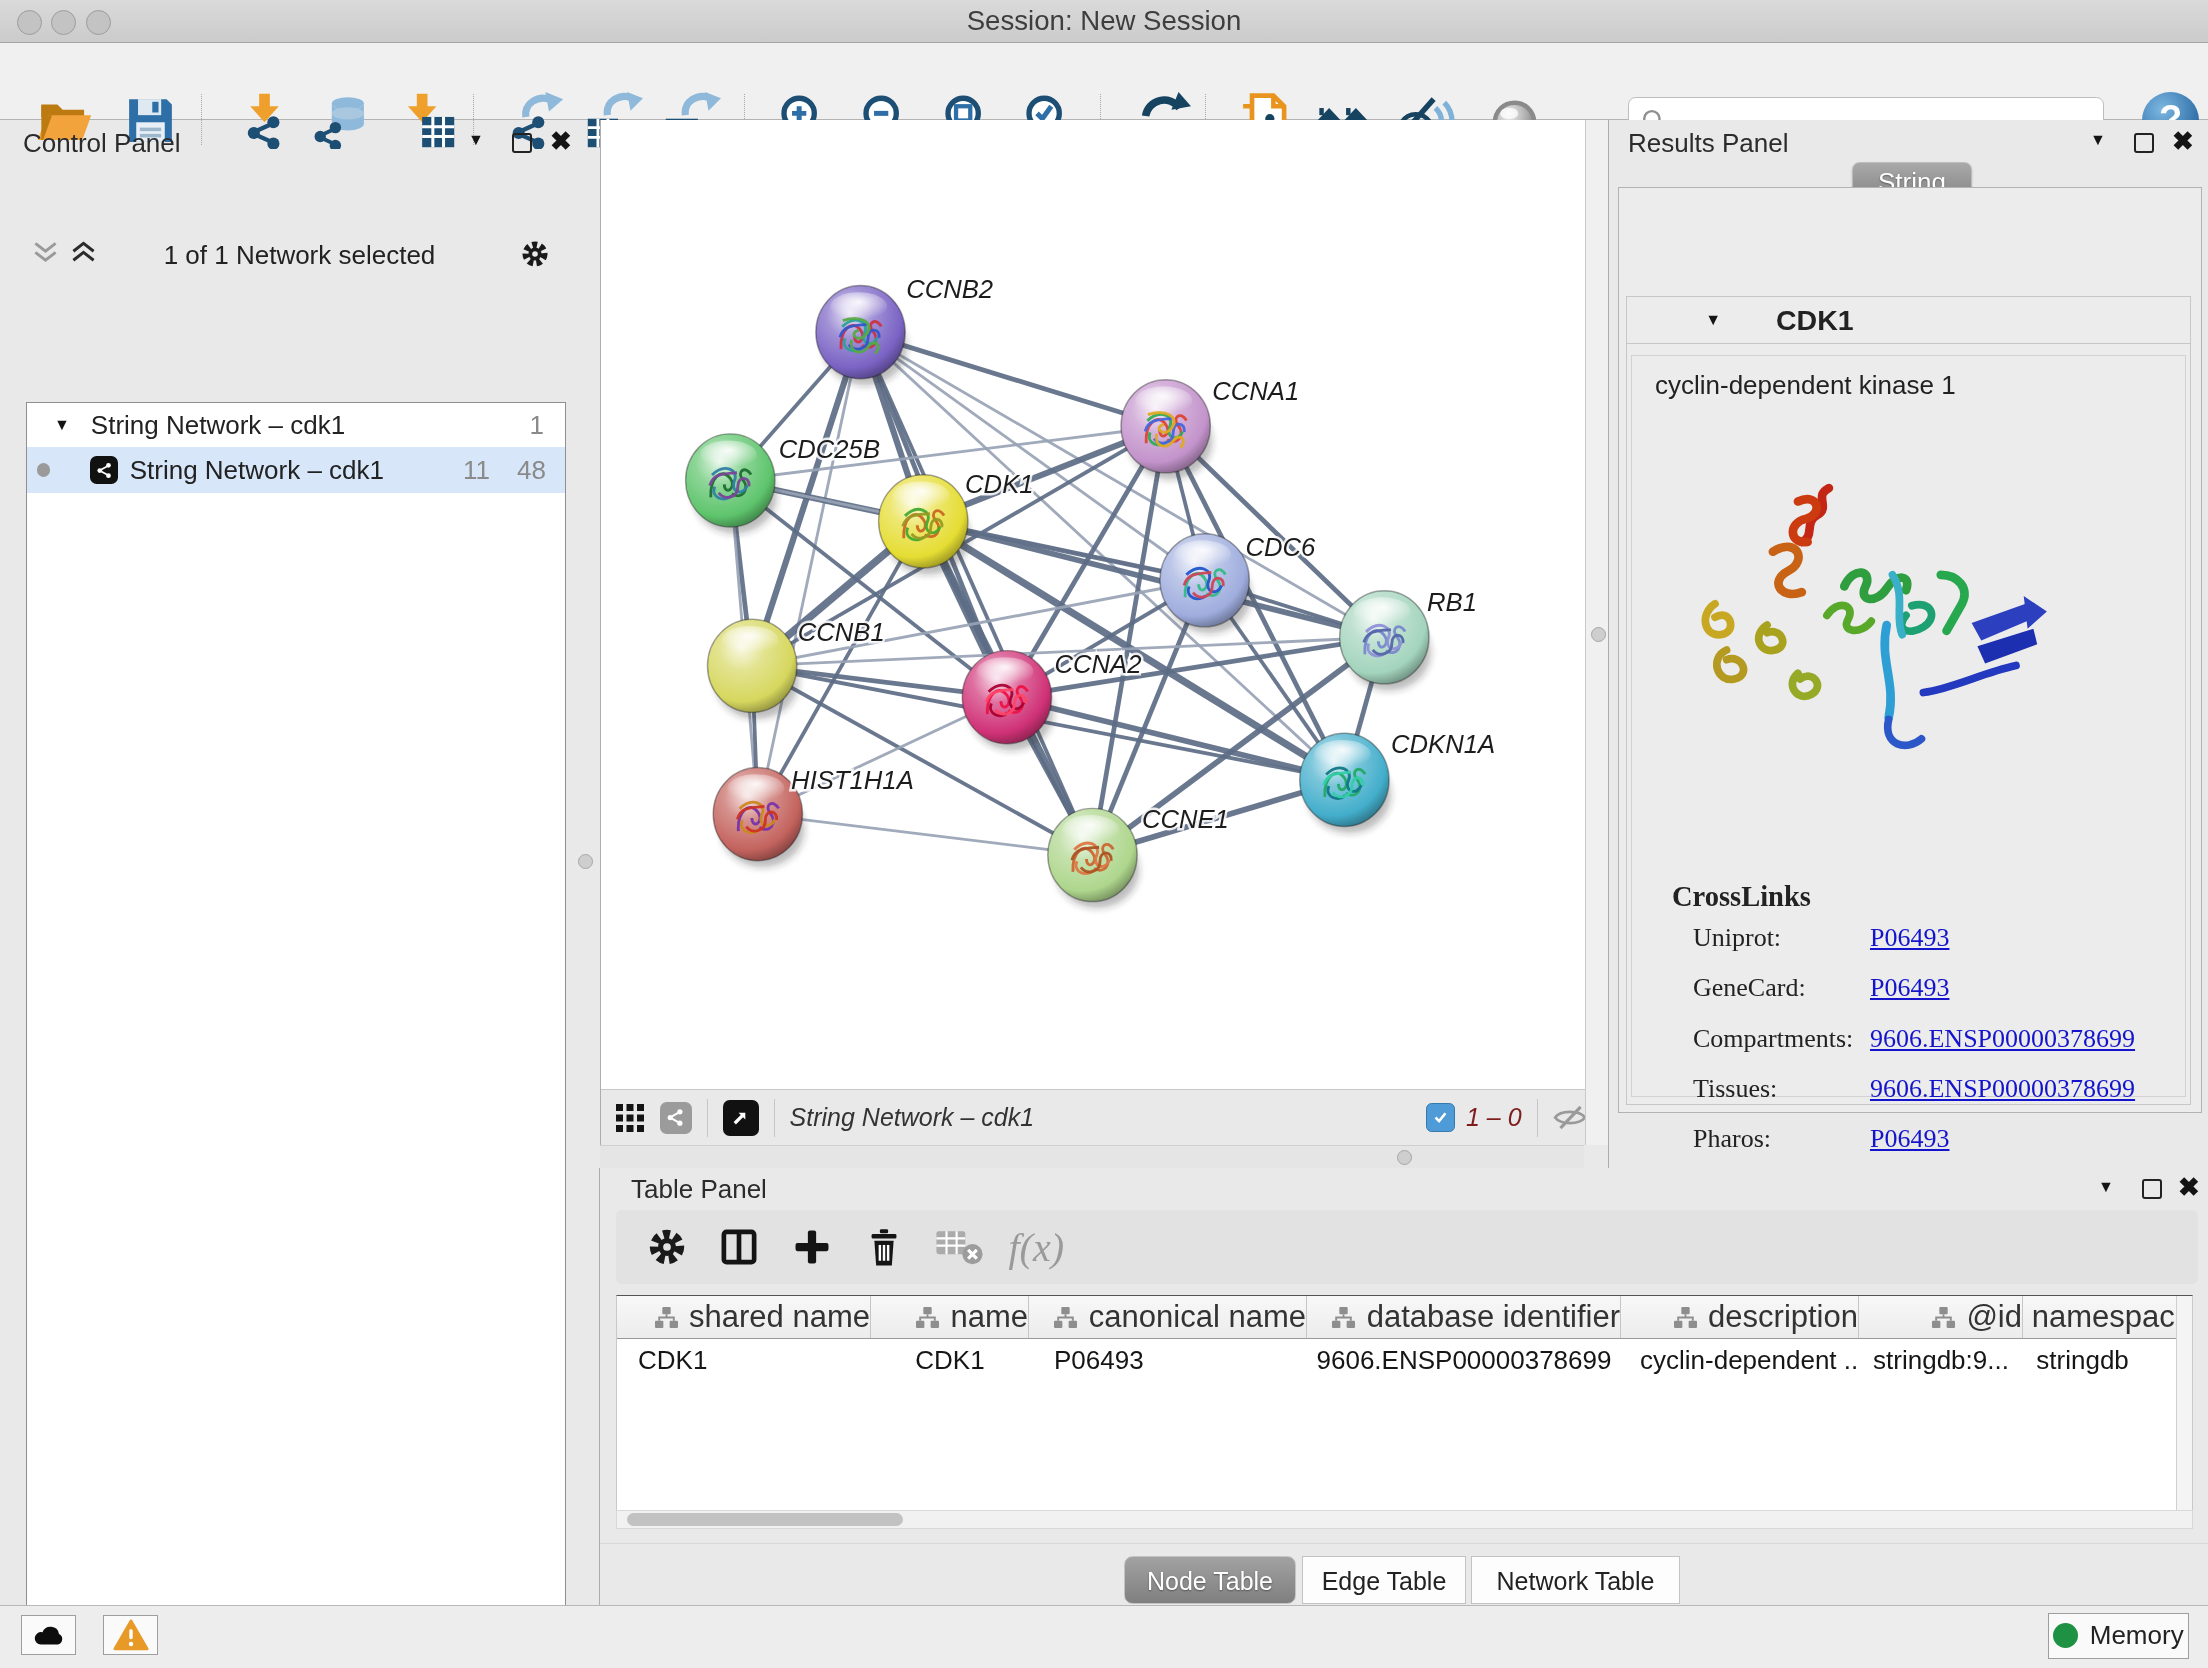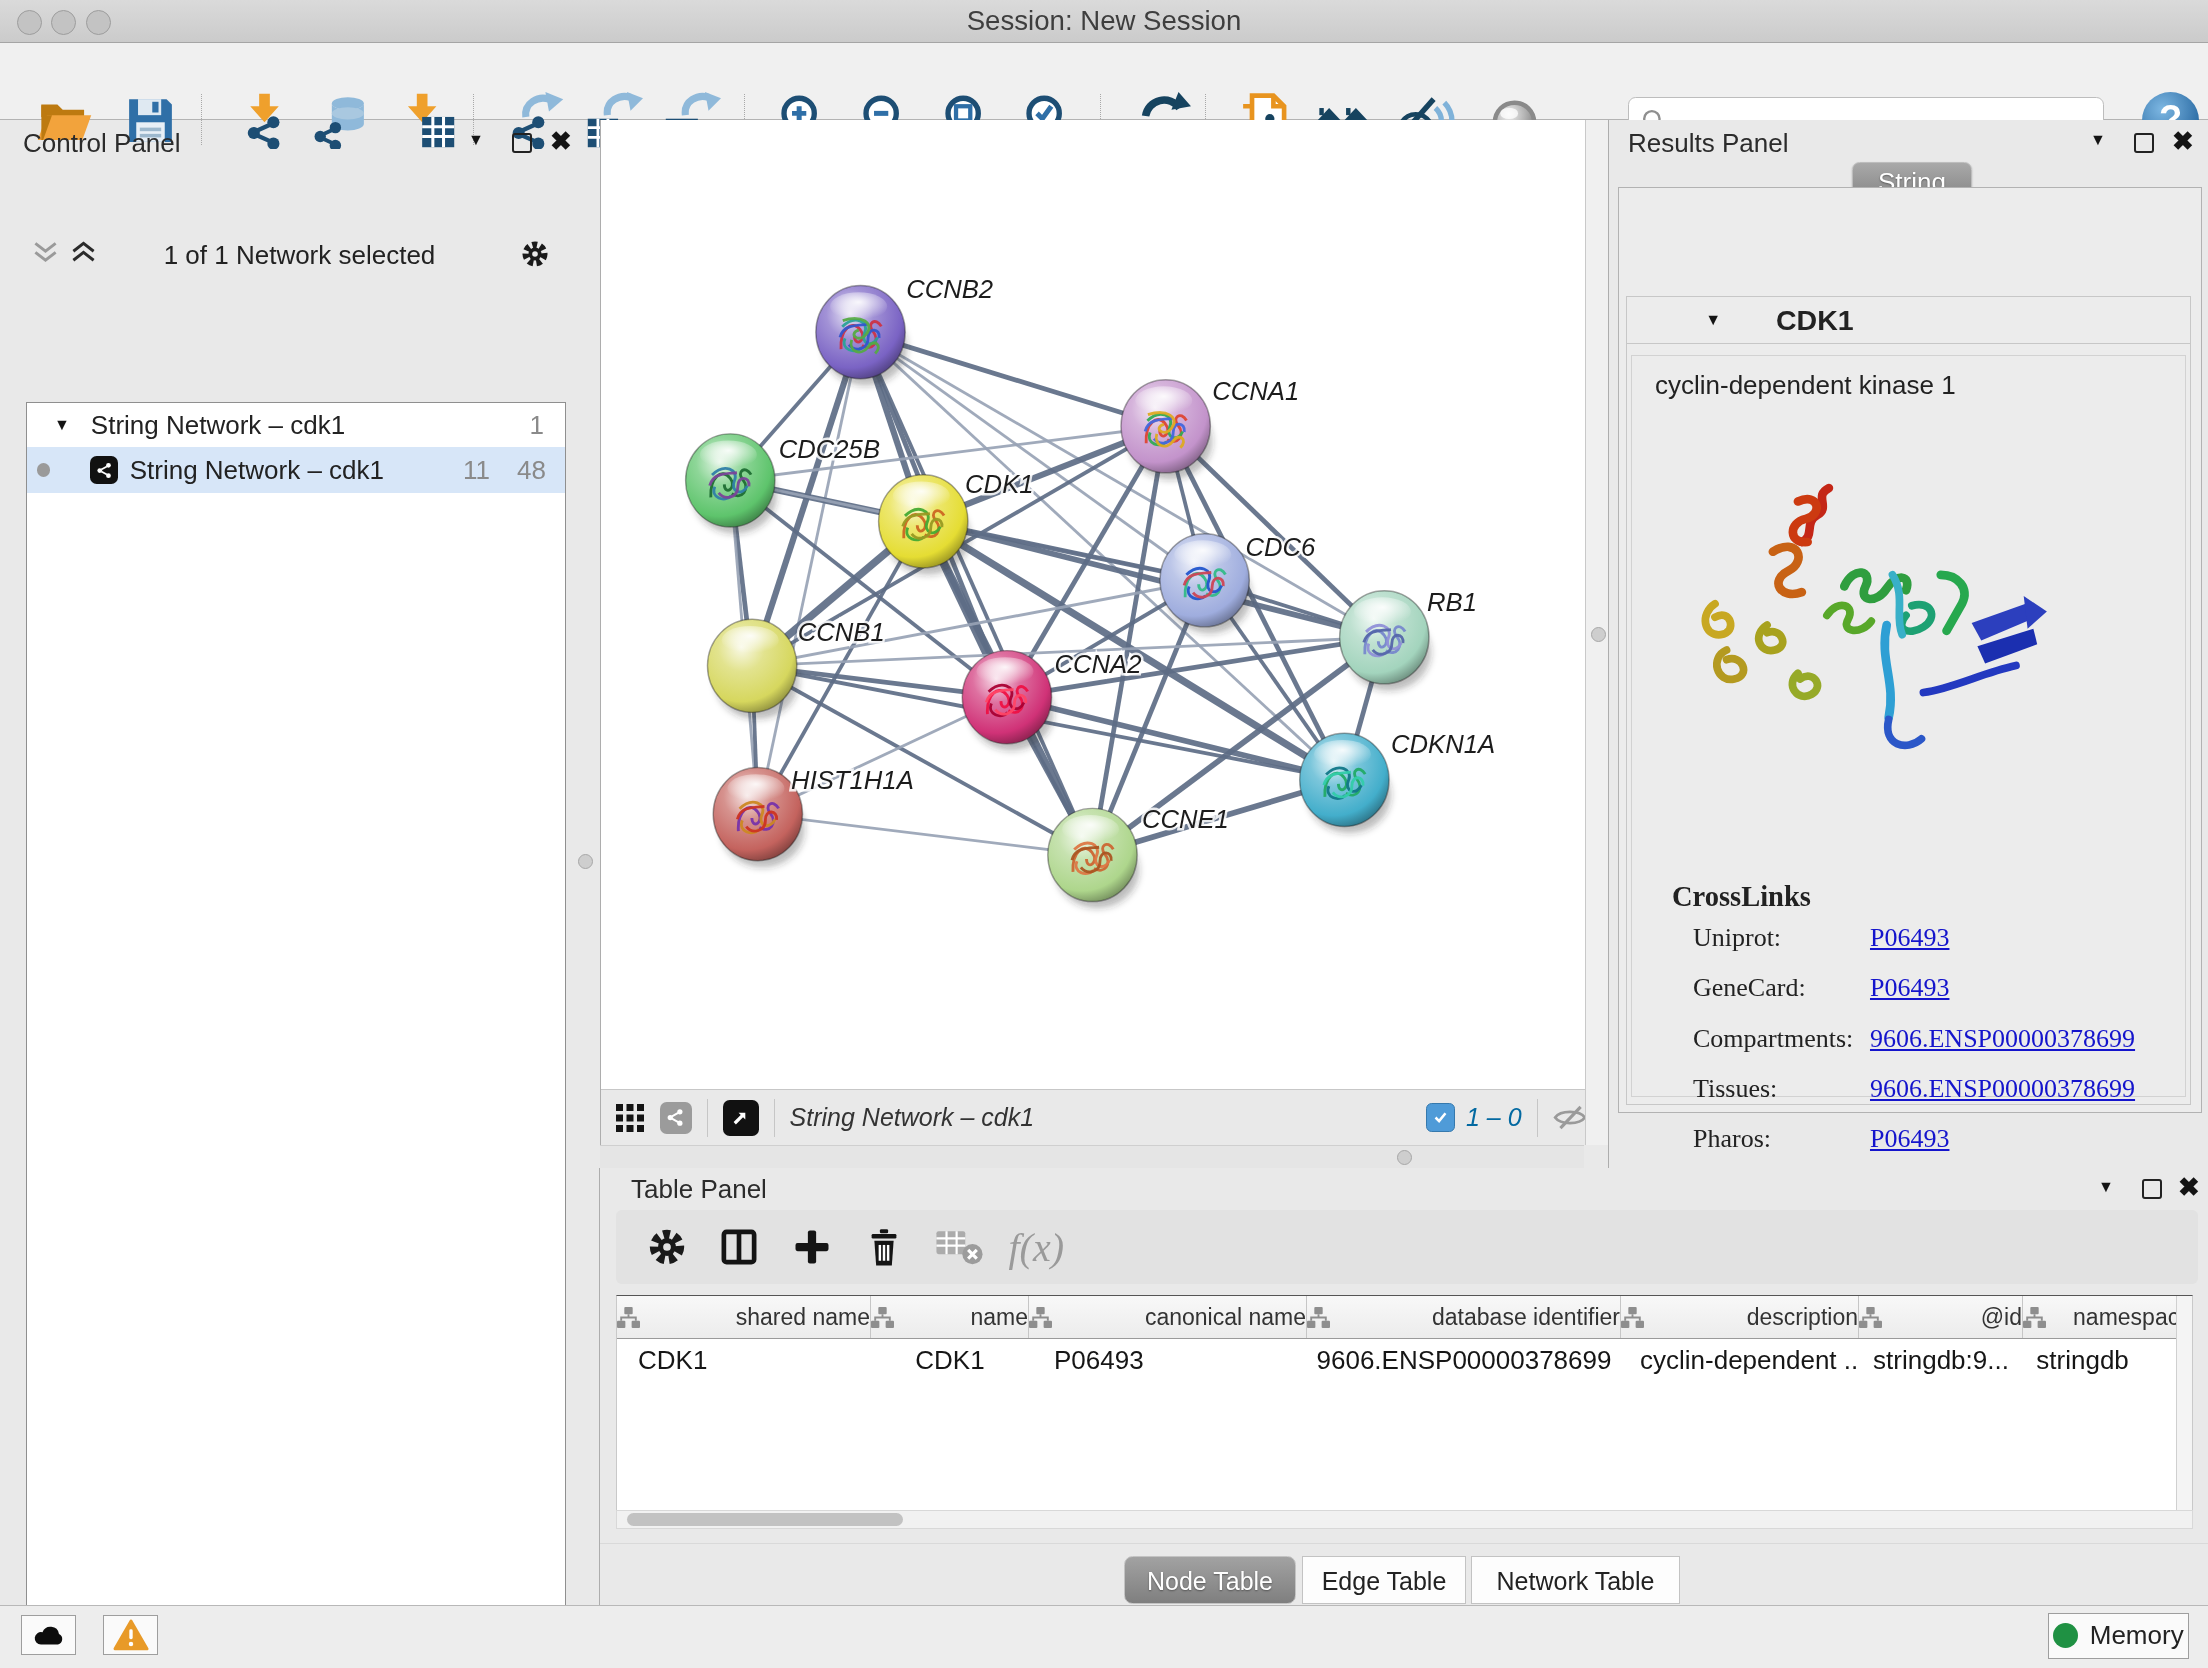--- a/index.html
+++ b/index.html
@@ -41,21 +41,21 @@
   .crow.sel{background:#d7e6f8;height:46px;}
   .cnum{color:#8a8a8a;}
   .shareblk{width:28.5px;height:28.5px;border-radius:6.7px;background:#111;display:inline-flex;
     align-items:center;justify-content:center;}
   
   .canvas{position:absolute;left:600px;top:120px;width:1137px;height:1025px;background:#fff;
     border-left:1px solid #adadad;border-right:1px solid #b5b5b5;box-sizing:border-box;font-style:italic;}
   .nettb{position:absolute;left:0;top:969px;width:100%;height:56px;background:#e9e9e9;
     border-top:1px solid #c7c7c7;display:flex;align-items:center;box-sizing:border-box;padding:0 13.3px;}
   .nettb .vsep{width:1px;height:38px;background:#c6c6c6;margin:0 15px;}
-  .cnt{font-size:25px;color:#0369a1;}
+  .cnt{font-size:25px;color:#7f1d1d;}
   .nodelabel{font-family:"Liberation Sans",sans-serif;font-size:27px;fill:#1c1c1c;
     paint-order:stroke;stroke:#ffffff;stroke-width:5px;stroke-opacity:.85;}
   .dot{position:absolute;width:13.3px;height:13.3px;border-radius:50%;background:#cecece;border:1px solid #a7a7a7;}
   
   .results{position:absolute;left:1608px;top:120px;width:600px;height:1048px;background:#e9e9e9;
     border-left:1px solid #adadad;box-sizing:border-box;}
   .rbox{position:absolute;left:8.6px;top:67px;width:582px;height:924px;background:#ececec;
     border:1px solid #b2b2b2;}
   .rbtn{height:44px;line-height:44px;background:#fdfdfd;border:1px solid #c7c7c7;border-radius:9.5px;
     font-size:25px;color:#1c1c1c;text-align:center;box-shadow:0 1px 1.9px rgba(0,0,0,.2);}
@@ -65,21 +65,21 @@
   
   .tpanel{position:absolute;left:599px;top:1168px;width:1609px;height:438px;background:#e9e9e9;
     border-left:1px solid #adadad;box-sizing:border-box;}
   .ttool{position:absolute;left:16px;top:42px;width:1582px;height:74px;background:#e2e2e2;
     border-radius:5.7px;display:flex;align-items:center;}
   .ttool .ic{width:44px;height:44px;margin-left:28.5px;}
   .fx{font-family:"Liberation Serif",serif;font-style:italic;font-size:40px;color:#9a9a9a;margin-left:25px;}
   .dtable{position:absolute;left:16px;top:127px;width:1577px;height:219px;background:#fff;
     border:1px solid #c9c9c9;border-top:1.9px solid #555;box-sizing:border-box;overflow:hidden;}
   .thead{display:flex;height:42px;background:linear-gradient(#f8f8f8,#ececec);border-bottom:1px solid #9a9a9a;}
-  .th{display:flex;align-items:center;justify-content:space-between;font-size:23px;color:#333;
+  .th{display:flex;align-items:center;justify-content:flex-end;font-size:31px;color:#333;
     border-right:1px solid #c6c6c6;box-sizing:border-box;gap:11.4px;overflow:hidden;white-space:nowrap;}
   .trow{display:flex;height:42px;align-items:center;font-size:26px;color:#161616;}
   .td{box-sizing:border-box;overflow:hidden;white-space:nowrap;}
   .hscroll{position:absolute;left:16px;top:342px;width:1577px;height:19px;background:#f1f1f1;
     border:1px solid #d8d8d8;box-sizing:border-box;}
   .hthumb{position:absolute;left:9.5px;top:1.9px;width:276px;height:13.3px;background:#c2c2c2;border-radius:6.7px;}
   .btab{position:absolute;top:388px;height:48px;line-height:48px;text-align:center;background:#fdfdfd;
     border:1px solid #c3c3c3;font-size:25px;box-sizing:border-box;}
   .btab.sel{background:linear-gradient(#a2a2a2,#7f7f7f);color:#fff;border-radius:8.6px;text-shadow:0 1px 1.9px rgba(0,0,0,.4);}
   .sline{position:absolute;left:0;width:1609px;height:1px;background:#d9d9d9;}

